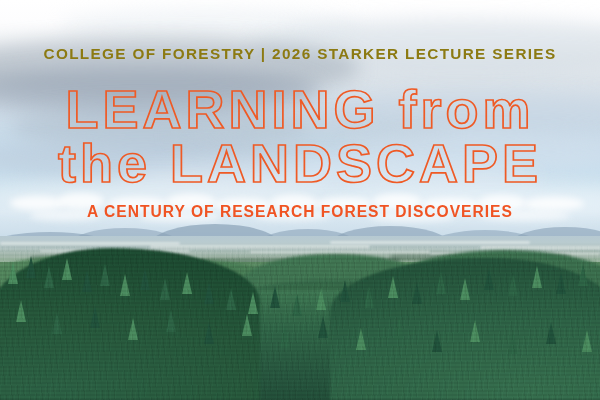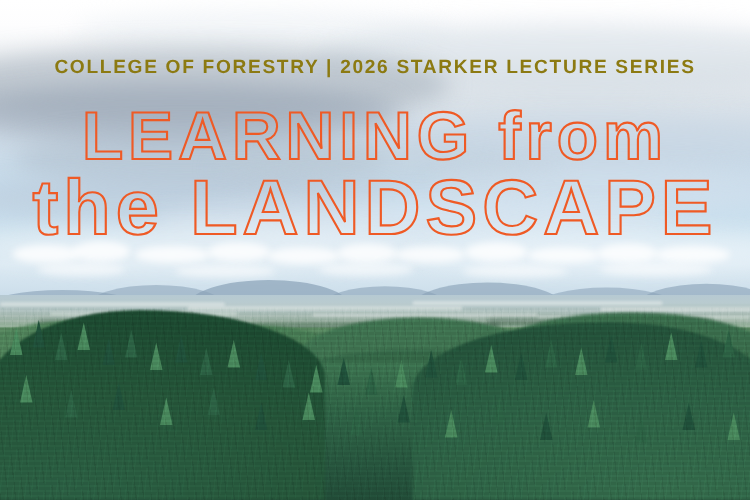--- a/index.html
+++ b/index.html
@@ -213,21 +213,21 @@
     text-align: center;
     font-family: "Liberation Sans", sans-serif;
     font-weight: bold;
     color: transparent;
     -webkit-text-stroke: 1.7px #ef5a25;
     text-stroke: 1.7px #ef5a25;
     white-space: nowrap;
     line-height: 1;
   }
   .title-1 { top: 82px;  font-size: 54px; letter-spacing: 4.0px; }
-  .title-2 { top: 136px; font-size: 62px; letter-spacing: 4.0px; }
+  .title-2 { top: 136px; font-size: 54px; letter-spacing: 4.0px; }
   .subhead {
     position: absolute;
     left: 0; top: 203px;
     width: 600px;
     text-align: center;
     font-family: "Liberation Sans", sans-serif;
     font-size: 15.6px;
     font-weight: bold;
     letter-spacing: 1.0px;
     color: #f05423;
@@ -360,15 +360,16 @@
 
   <div class="canopy-tex"></div>
 
   <div class="txt-layer">
     <div class="kicker">COLLEGE OF FORESTRY | 2026 STARKER LECTURE SERIES</div>
 
     <div class="title-line title-1">LEARNING from</div>
 
     <div class="title-line title-2">the LANDSCAPE</div>
 
+    <div class="subhead">A CENTURY OF RESEARCH FOREST DISCOVERIES</div>
   </div>
 
 </div>
 
 </body></html>

